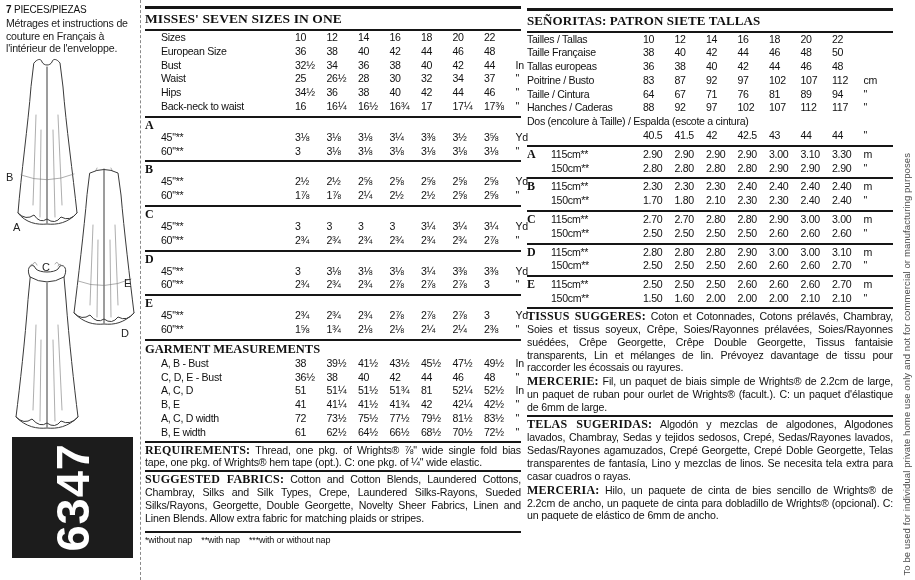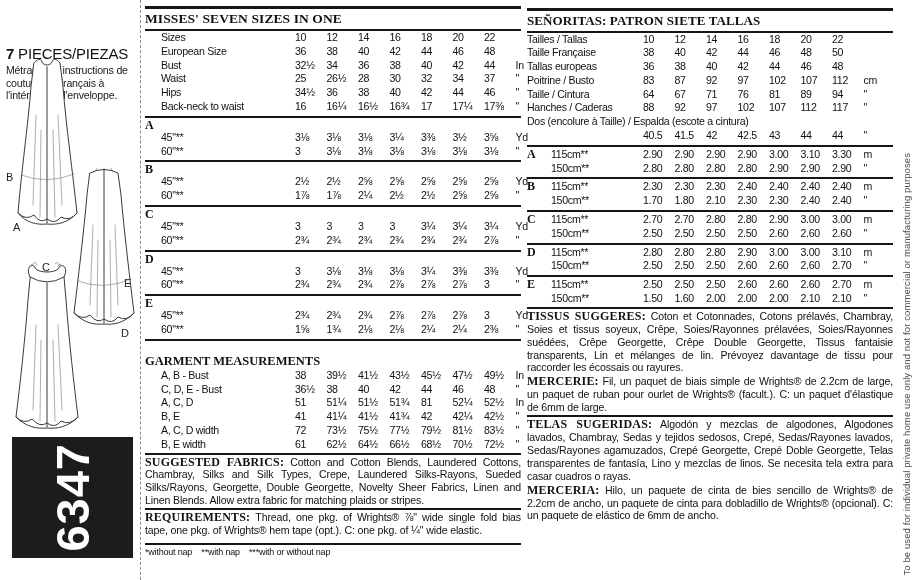--- a/index.html
+++ b/index.html
@@ -1,20 +1,20 @@
 <!DOCTYPE html>
 <html><head>
 <meta charset="utf-8">
 <style>
   html,body{margin:0;padding:0;background:#e8e8e8;}
   #page{position:relative;width:915px;height:580px;background:#ffffff;overflow:hidden;
         font-family:"Liberation Sans",sans-serif;color:#111;}
   
   #left-col{position:absolute;left:6px;top:4px;width:132px;}
-  .pieces-line{font-size:15px;letter-spacing:-0.2px;margin-top:41px;}
+  .pieces-line{font-size:10px;letter-spacing:-0.2px;}
   .pieces-line b{font-weight:700;}
   .fr-note{font-size:10.6px;line-height:12.6px;letter-spacing:-0.2px;margin-top:2px;color:#1a1a1a;}
   #dress-art{position:absolute;left:0;top:55px;width:142px;height:380px;}
   #dress-art path,#dress-art line{fill:none;stroke:#3a3a3a;stroke-width:1;stroke-linecap:round;stroke-linejoin:round;}
   #dress-art path.body{fill:#ffffff;}
   #dress-art path.thin{stroke-width:0.6;stroke:#777;}
   #dress-art text{font-family:"Liberation Sans",sans-serif;font-size:11px;fill:#222;}
   #number-box{position:absolute;left:12px;top:437px;width:121px;height:121px;background:#1c1c1c;
               display:flex;align-items:center;justify-content:center;}
   #number-box span{writing-mode:vertical-rl;transform:rotate(180deg);color:#fff;
@@ -26,21 +26,21 @@
   .trow{font-size:10.6px;line-height:13.8px;letter-spacing:-0.3px;white-space:nowrap;}
   .tlabel{overflow:hidden;}
   .tlabel.span-all{grid-column:1 / -1;}
   .tval{text-align:left;}
   .tunit{text-align:left;}
   .mtrow{display:grid;grid-template-columns:134px repeat(7,31.5px) 20px;margin-left:16px;}
   .rtrow{display:grid;grid-template-columns:116px repeat(7,31.5px) 20px;}
   .ryrow{display:grid;grid-template-columns:24px 92px repeat(7,31.5px) 20px;}
   .ysec{border-top:2px solid #161616;padding-top:1px;margin-top:2px;}
   .secletter{font-family:"Liberation Serif",serif;font-weight:700;font-size:12px;line-height:12px;}
-  .subtitle{font-family:"Liberation Serif",serif;font-weight:700;font-size:12.5px;line-height:15px;margin-top:12px;}
+  .subtitle{font-family:"Liberation Serif",serif;font-weight:700;font-size:12.5px;line-height:15px;}
   .para{font-size:10.6px;line-height:12.9px;letter-spacing:-0.15px;text-align:justify;margin-top:1px;}
   .para .lead{font-family:"Liberation Serif",serif;font-weight:700;font-size:12px;letter-spacing:0.2px;}
   .footnote-bar{border-top:2px solid #161616;margin-top:6px;padding-top:2px;
                 font-size:9px;letter-spacing:-0.2px;display:flex;justify-content:space-between;}
   
   #mid-col{position:absolute;left:145px;top:6px;width:376px;}
   
   #right-col{position:absolute;left:527px;top:8px;width:366px;}
   #right-col .col-header{font-size:13px;line-height:15.5px;}
   
@@ -371,22 +371,22 @@
             <span class="tval">62½</span>
             <span class="tval">64½</span>
             <span class="tval">66½</span>
             <span class="tval">68½</span>
             <span class="tval">70½</span>
             <span class="tval">72½</span>
             <span class="tunit">"</span>
           </div>
         </div>
     </div>
+    <div class="ysec para"><span class="lead">REQUIREMENTS:</span><span> Thread, one pkg. of Wrights® ⅞" wide single fold bias tape, one pkg. of Wrights® hem tape (opt.). C: one pkg. of ¼" wide elastic.</span></div>
     <div class="ysec para"><span class="lead">SUGGESTED FABRICS:</span><span> Cotton and Cotton Blends, Laundered Cottons, Chambray, Silks and Silk Types, Crepe, Laundered Silks-Rayons, Sueded Silks/Rayons, Georgette, Double Georgette, Novelty Sheer Fabrics, Linen and Linen Blends. Allow extra fabric for matching plaids or stripes.</span></div>
-    <div class="ysec para"><span class="lead">REQUIREMENTS:</span><span> Thread, one pkg. of Wrights® ⅞" wide single fold bias tape, one pkg. of Wrights® hem tape (opt.). C: one pkg. of ¼" wide elastic.</span></div>
     <div class="footnote-bar">
       <span>*without nap&nbsp;&nbsp;&nbsp;&nbsp;**with nap&nbsp;&nbsp;&nbsp;&nbsp;***with or without nap</span>
     </div>
   </div>
 
   <div id="right-col">
     <div class="col-header">
       <div>SEÑORITAS: PATRON SIETE TALLAS</div>
     </div>
     <div>

